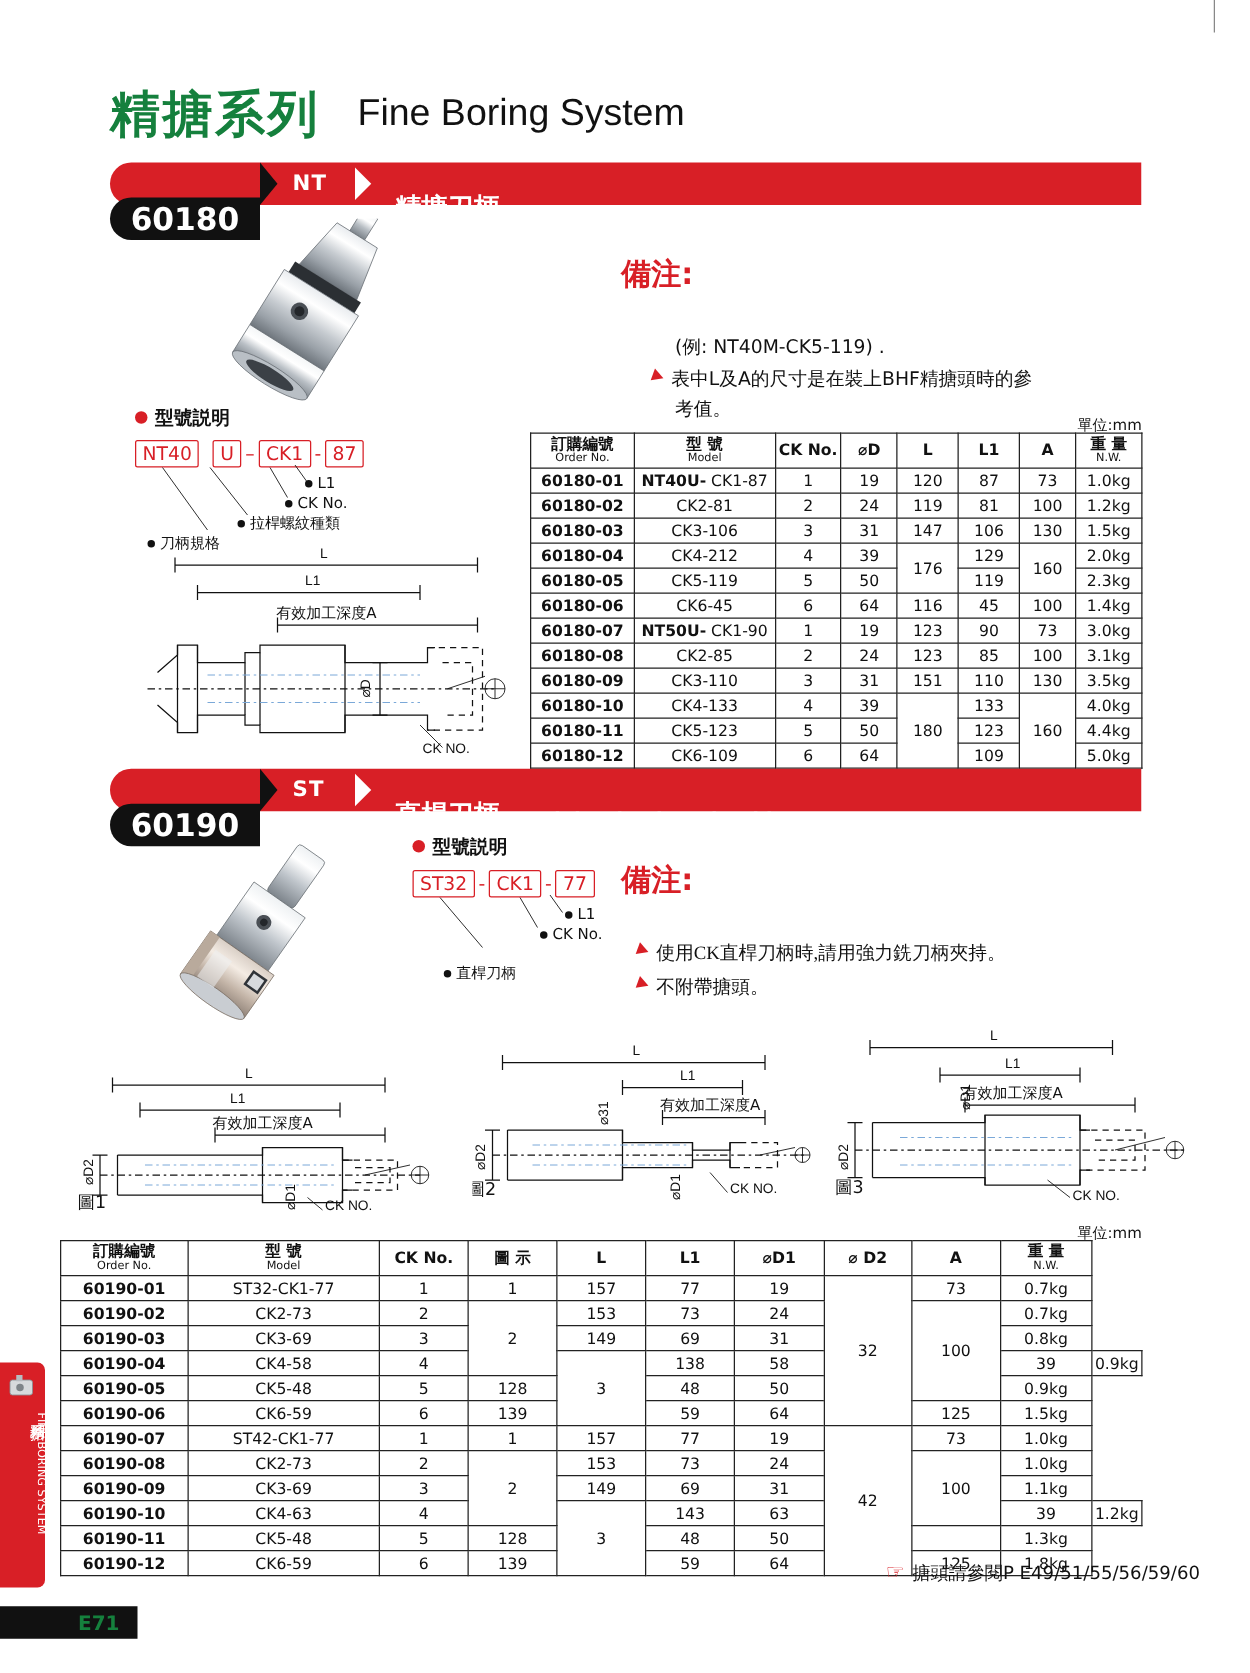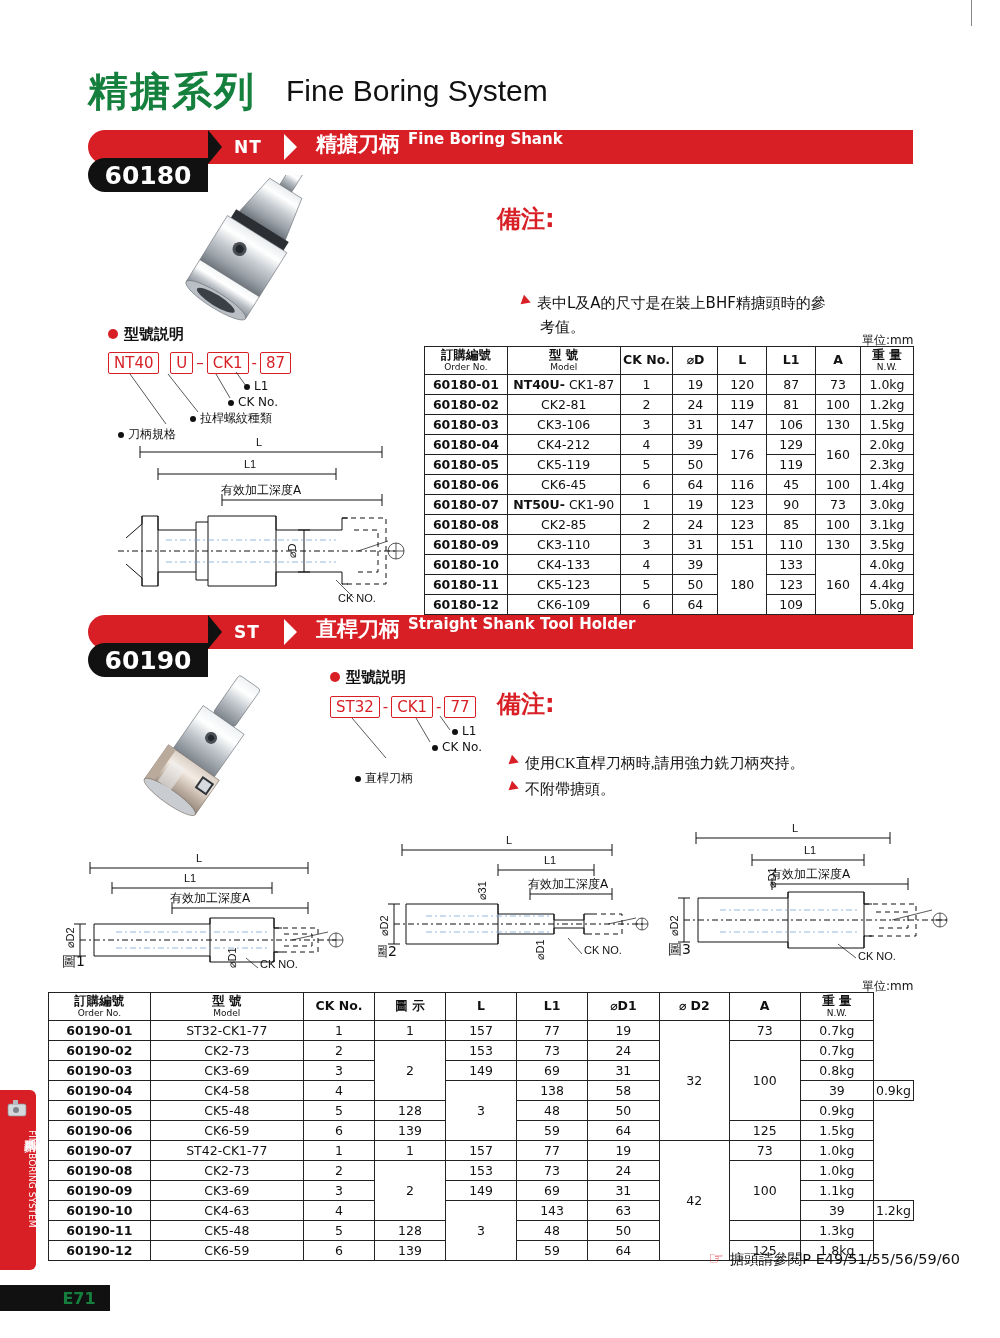--- a/index.html
+++ b/index.html
@@ -13,21 +13,21 @@
   .title-cn{position:absolute;left:88px;top:64px;font-size:40px;font-weight:bold;color:#15803d;letter-spacing:2px;}
   .title-en{position:absolute;left:286px;top:74px;font-size:30px;color:#111;font-family:"Liberation Sans",sans-serif;}
 
   
   .band{position:absolute;left:88px;height:34px;background:#d81f26;border-radius:17px 0 0 17px;}
   .band .code{position:absolute;left:0;top:0;height:34px;width:120px;background:#111;border-radius:17px 0 0 17px;color:#fff;font-size:25px;font-weight:bold;display:flex;align-items:center;justify-content:center;letter-spacing:0px;margin-top:28px;}
   .band .code-arrow{position:absolute;left:120px;top:0;width:0;height:0;border-top:17px solid transparent;border-bottom:17px solid transparent;border-left:14px solid #111;}
   .band .abbr{position:absolute;left:146px;top:0;height:34px;display:flex;align-items:center;color:#fff;font-size:17px;font-weight:bold;letter-spacing:1px;}
   .band .sep{position:absolute;left:196px;top:4px;width:16px;height:26px;}
   .band .sep:before{content:"";position:absolute;left:0;top:0;width:0;height:0;border-top:13px solid transparent;border-bottom:13px solid transparent;border-left:13px solid #fff;}
-  .band .btitle{position:absolute;left:228px;top:0;height:34px;display:flex;align-items:flex-start;color:#fff;}
+  .band .btitle{position:absolute;left:228px;top:16px;height:34px;display:flex;align-items:flex-end;color:#fff;}
   .band .btitle .cn{font-size:21px;font-weight:bold;}
   .band .btitle .en{font-size:15px;font-weight:bold;margin-left:8px;}
 
   
   .remark-head{position:absolute;color:#d81f26;font-size:24px;font-weight:bold;}
   .remark-line{position:absolute;font-size:15px;color:#111;line-height:1.5;}
   .tri{display:inline-block;width:0;height:0;border-left:9px solid #d81f26;border-top:5px solid transparent;border-bottom:5px solid transparent;margin-right:6px;transform:translateY(-2px) rotate(20deg);}
 
   
   .dot-head{position:absolute;font-size:15px;color:#111;font-weight:bold;}
@@ -121,20 +121,21 @@
       <rect x="30" y="80" width="70" height="52" fill="url(#mtl1)" stroke="#6b7177" stroke-width="0.6"></rect>
       <rect x="30" y="132" width="70" height="26" fill="url(#mtl2)" stroke="#6b7177" stroke-width="0.6"></rect>
       <ellipse cx="65" cy="158" rx="35" ry="8" fill="#b9bfc5" stroke="#6b7177" stroke-width="0.6"></ellipse>
       <ellipse cx="65" cy="158" rx="22" ry="5.5" fill="#3b4046"></ellipse>
       <circle cx="58" cy="102" r="7" fill="#4a4f55"></circle>
       <circle cx="58" cy="102" r="4" fill="#23262a"></circle>
     </g>
   </svg>
 
   <div class="remark-head" style="left:497px;top:203px;">備注:</div>
+  <div class="remark-line" style="left:540px;top:266px;width:420px;">(例: NT40M-CK5-119) .</div>
   <div class="remark-line" style="left:522px;top:292px;width:420px;"><span class="tri"></span><span>表中L及A的尺寸是在裝上BHF精搪頭時的參</span></div>
   <div class="remark-line" style="left:540px;top:316px;width:420px;">考值。</div>
 
   <div class="dot-head" style="left:108px;top:325px;">型號説明</div>
   <div class="codebox" style="left:108px;top:352px;">
     <span class="b">NT40</span>
     <span class="d">&nbsp;</span>
     <span class="b">U</span>
     <span class="d">–</span>
     <span class="b">CK1</span>

